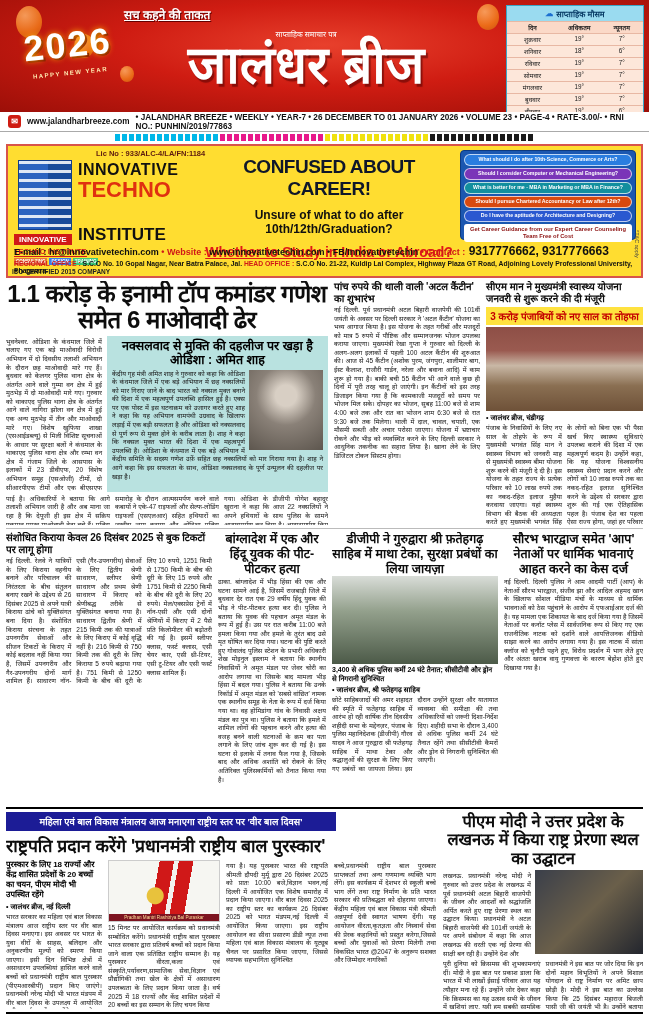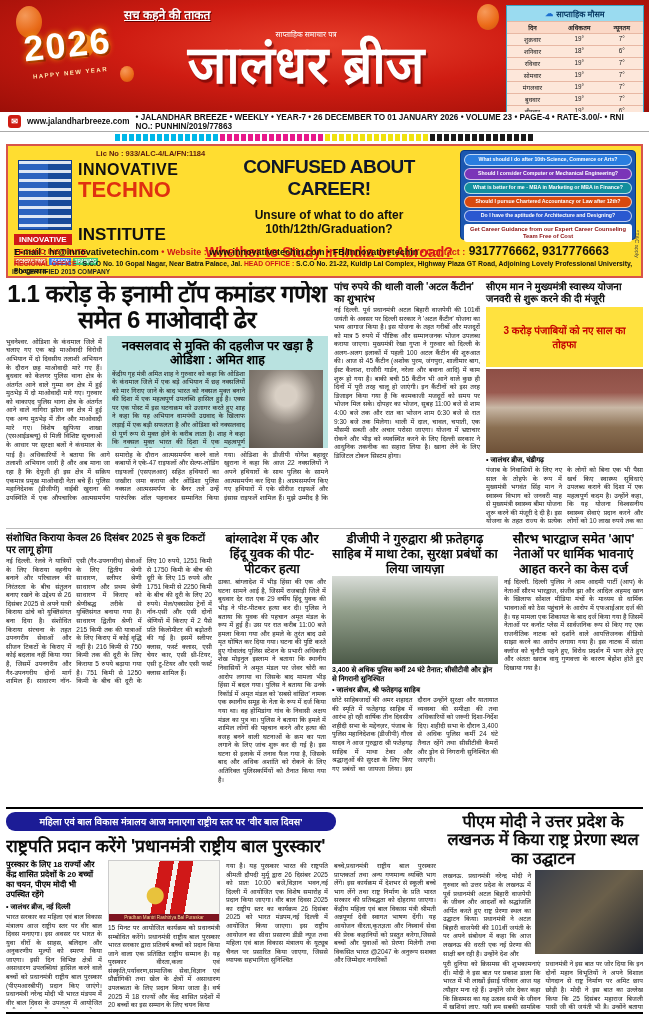--- a/index.html
+++ b/index.html
@@ -98,43 +98,43 @@
   h2 { color:#0d0d0d; }
   .hl-xl { font-size:24px; line-height:1.08; text-align:center; font-weight:800; letter-spacing:-.5px; }
   .hl-md { font-size:10px; text-align:left; font-weight:800; line-height:1.15; }
   .hl-sm { font-size:12.5px; text-align:center; font-weight:800; line-height:1.18; }
   .byline { font-size:7px; font-weight:700; margin:2px 0; }
   .byline::before { content:"• "; }
   .photo-cap { font-size:7px; font-weight:800; margin-top:2px; line-height:1.2; }
 
   .row1 { display:grid; grid-template-columns:322px 146px 1fr; gap:6px; height:244px;
     overflow:hidden; margin-top:2px; }
-  .lead-row { display:flex; gap:5px; margin-top:3px; height:112px; overflow:hidden; }
+  .lead-row { display:flex; gap:5px; margin-top:3px; height:156px; overflow:hidden; }
   .lead-col { width:96px; flex:none; }
   .shah-box { flex:1; background:#b9e2e0; padding:3px 5px; overflow:hidden; }
   .shah-box h3 { font-size:12.5px; text-align:center; font-weight:800; line-height:1.15; margin-bottom:2px; }
   .shah-photo { float:right; width:74px; height:80px; margin:0 0 2px 4px;
     background:radial-gradient(circle at 50% 32%, #d8cfc4 0 16%, #8a8178 45%, #5d564e 100%); }
   .cont3 { column-count:3; column-gap:5px; height:60px; overflow:hidden; margin-top:3px; }
   .kicker { background:#ffe23f; color:#c40000; font-weight:800; font-size:10px; text-align:center;
-    padding:16px; margin:3px 0 2px; }
+    padding:2px; margin:3px 0 2px; }
   .photo { width:100%; }
   .maan-photo { height:84px; background:linear-gradient(180deg,#8e4f46 0%,#9a5a50 28%,#c9b8a6 46%,#8a6f52 70%,#6e5138 100%); }
   .dgp-photo { height:88px; background:linear-gradient(180deg,#d9ddd8 0%,#93a08c 40%,#4c5a48 100%); }
   .modi-photo { flex:1; height:84px; background:linear-gradient(135deg,#3a3f4a,#6a5f4a 50%,#23262e); }
 
   .row2 { display:grid; grid-template-columns:206px 108px 166px 1fr; gap:6px; height:276px;
     overflow:hidden; margin-top:3px; border-top:1px solid #bbb; padding-top:3px; }
   .row2 article { overflow:hidden; }
 
   
   .bottom { border-top:2px solid #000; margin:3px 6px 0; padding-top:3px;
     display:grid; grid-template-columns:430px 1fr; gap:7px; height:202px; overflow:hidden; }
   .blue-banner { width:330px; background:#1c1c96; color:#fff; font-size:9.5px; font-weight:700;
-    text-align:center; padding:3px 4px; margin-bottom:2px;border-radius:9px; }
+    text-align:center; padding:3px 4px; margin-bottom:2px; }
   .bal-head { font-size:17.5px; font-weight:800; white-space:nowrap; overflow:hidden; }
   .bal-grid { display:grid; grid-template-columns:96px 112px 102px 1fr; gap:6px; margin-top:3px;
     height:150px; overflow:hidden; }
   .standfirst { font-size:8px; font-weight:800; line-height:1.25; }
   .medal { height:62px; border:1px solid #ccc; position:relative; overflow:hidden;
     background:
       radial-gradient(circle at 42% 58%, #e8c23c 0 8px, transparent 9px),
       linear-gradient(100deg, transparent 42%, #d01818 42% 54%, #f2f2ee 54% 58%, #d01818 58% 70%, transparent 70%),
       #f6f6f2; }
   .medal-caption { position:absolute; bottom:0; left:0; right:0; background:#7d1420; color:#ffdf9a;

